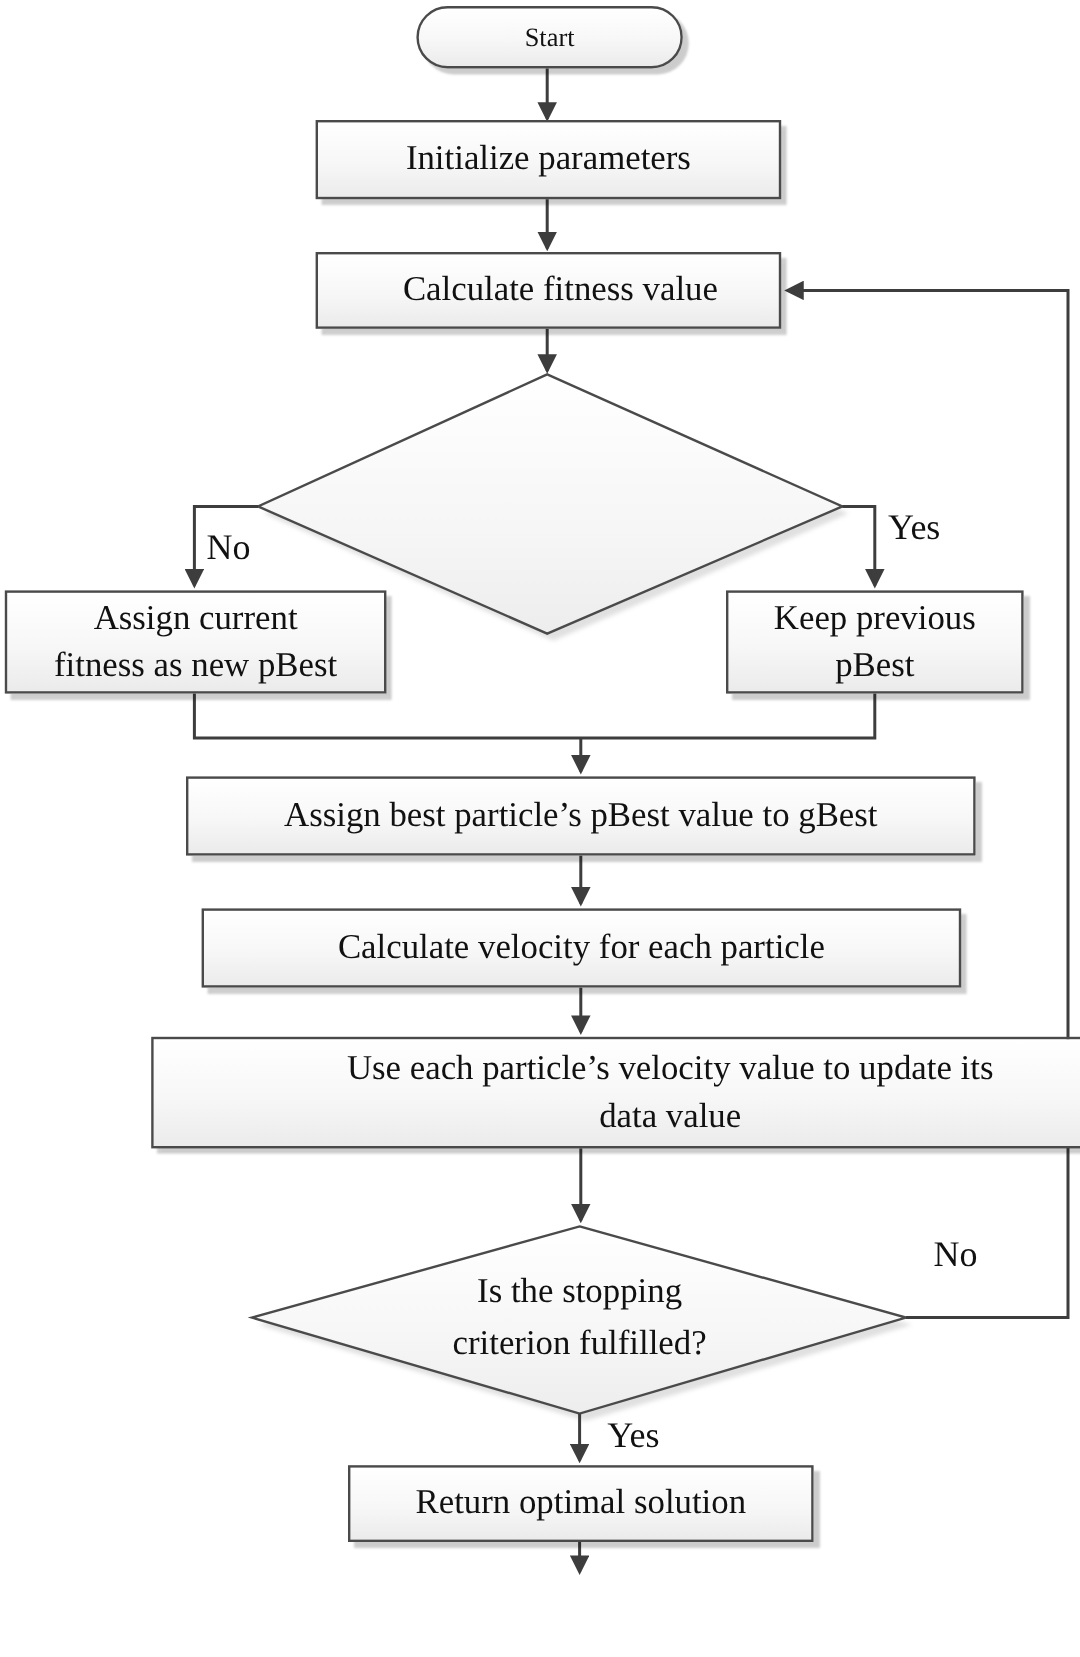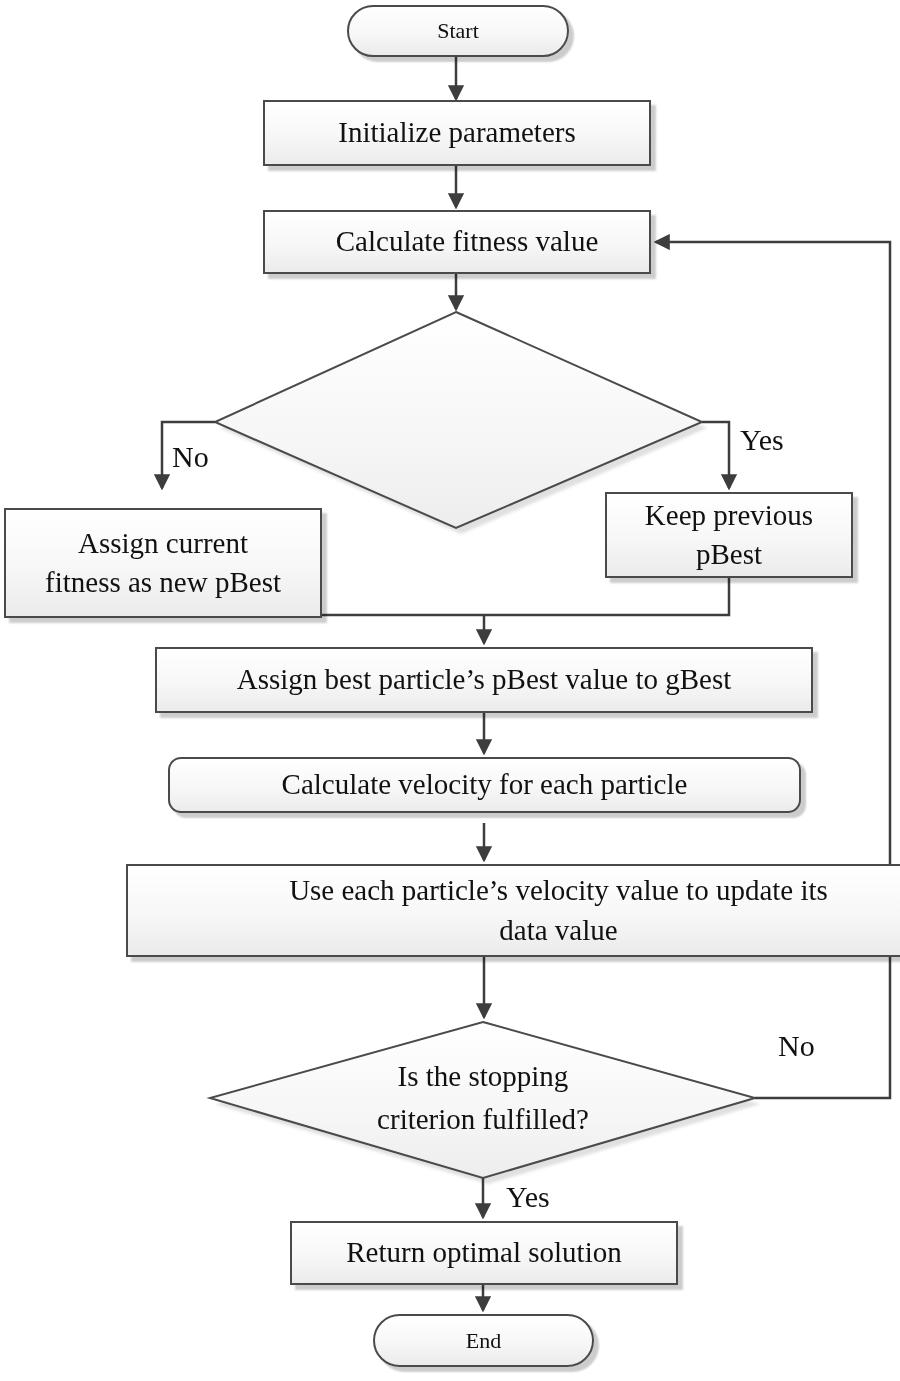--- a/index.html
+++ b/index.html
@@ -111,52 +111,49 @@
 
   <div class="node" style="left:263px; top:100px; width:388px; height:66px;">
     <span class="label">Initialize parameters</span>
   </div>
 
   <div class="node" style="left:263px; top:210px; width:388px; height:64px;padding-left:20px;">
     <span class="label">Calculate fitness value</span>
   </div>
 
 
-  <div class="node" style="left:4px; top:508px; width:318px; height:110px;">
+  <div class="node" style="left:4px; top:492px; width:318px; height:86px;">
     <span class="label">Assign current
 fitness as new pBest</span>
   </div>
 
   <div class="node" style="left:605px; top:492px; width:248px; height:86px;">
     <span class="label">Keep previous
 pBest</span>
   </div>
 
   <div class="node" style="left:155px; top:647px; width:658px; height:66px;">
     <span class="label">Assign best particle’s pBest value to gBest</span>
   </div>
 
-  <div class="node" style="left:168px; top:757px; width:633px; height:56px;border-radius:13px;">
+  <div class="node" style="left:168px; top:757px; width:633px; height:66px;">
     <span class="label">Calculate velocity for each particle</span>
   </div>
 
   <div class="node" style="left:126px; top:864px; width:845px; height:93px;padding-left:20px;">
     <span class="label">Use each particle’s velocity value to update its
 data value</span>
   </div>
 
   <div class="diamond-label" style="left:283px; top:1056px; width:400px; height:84px;">Is the stopping
 criterion fulfilled?</div>
 
   <div class="node" style="left:290px; top:1221px; width:388px; height:64px;">
     <span class="label">Return optimal solution</span>
   </div>
 
-  <div class="node pill" style="left:373px; top:1314px; width:221px; height:53px;">
-    <span class="label">End</span>
-  </div>
 
   <span class="edge-label" style="left:172px; top:440px;">No</span>
   <span class="edge-label" style="left:740px; top:423px;">Yes</span>
   <span class="edge-label" style="left:778px; top:1029px;">No</span>
   <span class="edge-label" style="left:506px; top:1180px;">Yes</span>
 
 </div>
 
 </body></html>

